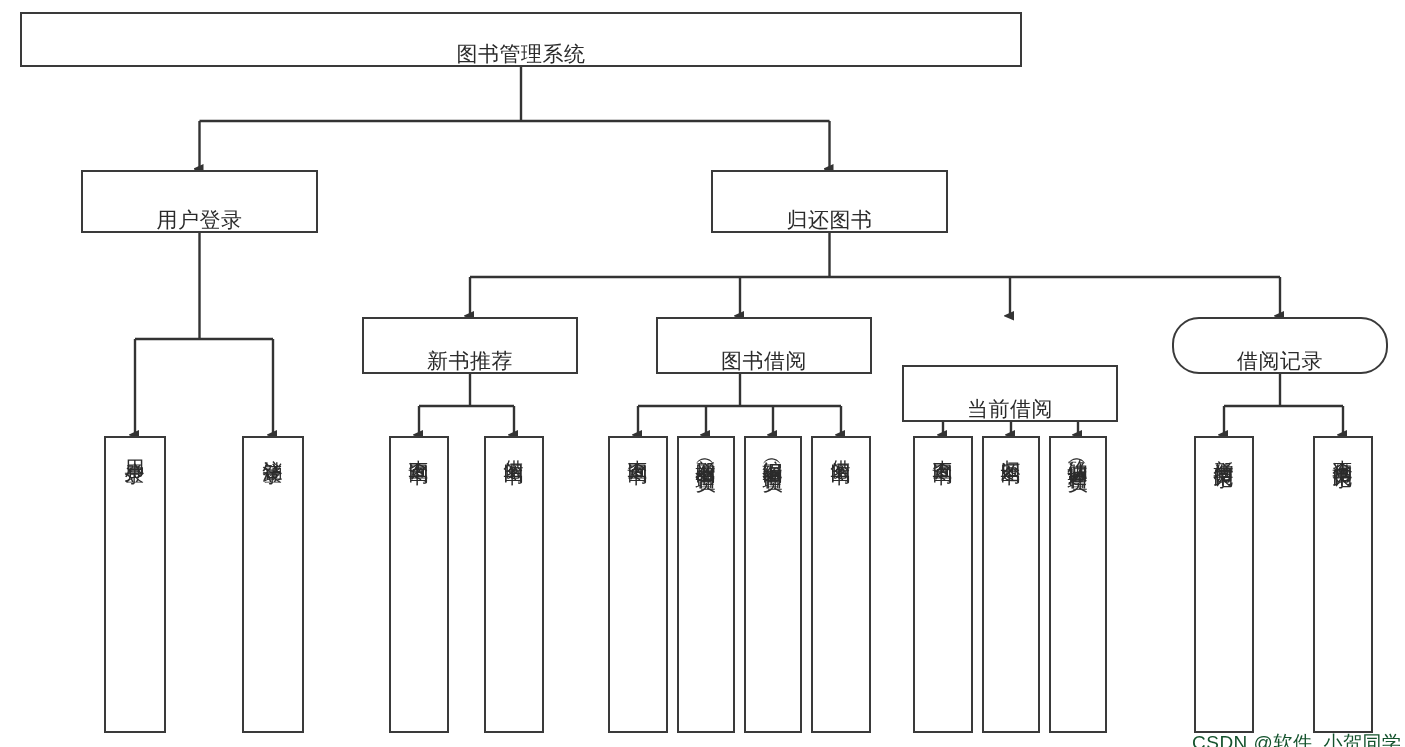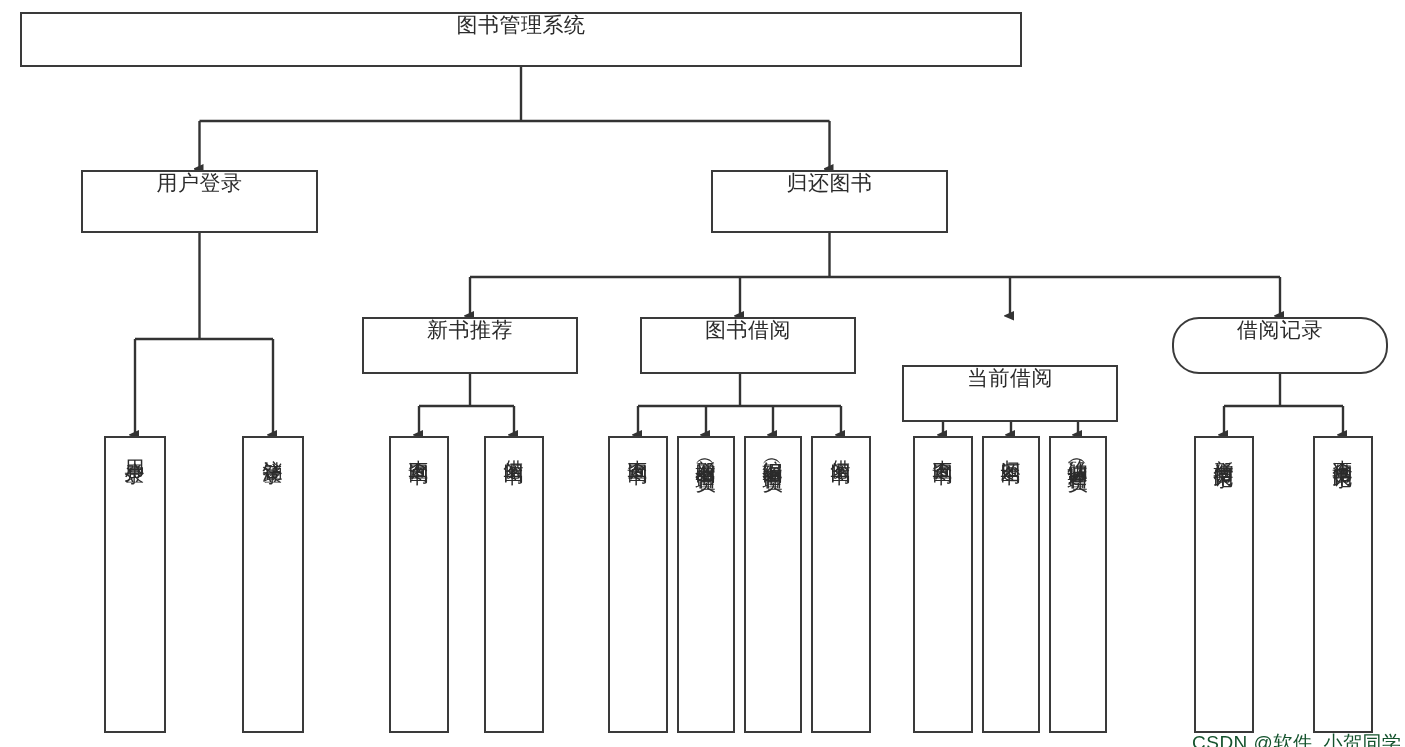--- a/index.html
+++ b/index.html
@@ -25,21 +25,21 @@
     width: 1405px;
     height: 747px;
     pointer-events: none;
   }
   .node {
     position: absolute;
     box-sizing: border-box;
     background: #ffffff;
     border: 2px solid #3a3a3a;
     display: flex;
-    align-items: flex-start;
+    align-items: flex-end;
     justify-content: center;
   }
   .node.h {
     
   }
   .node.v {
     align-items: flex-start;
     justify-content: center;
     padding-top: 6px;
   }
@@ -123,21 +123,21 @@
       </div>
       <div class="node h" style="left: 81px; top: 170px; width: 237px; height: 63px;">
         <span class="node-label">用户登录</span>
       </div>
       <div class="node h" style="left: 711px; top: 170px; width: 237px; height: 63px;">
         <span class="node-label">归还图书</span>
       </div>
       <div class="node h" style="left: 362px; top: 317px; width: 216px; height: 57px;">
         <span class="node-label">新书推荐</span>
       </div>
-      <div class="node h" style="left: 640px; top: 317px; width: 216px; height: 57px;">
+      <div class="node h" style="left: 656px; top: 317px; width: 216px; height: 57px;">
         <span class="node-label">图书借阅</span>
       </div>
       <div class="node h" style="left: 902px; top: 317px; width: 216px; height: 57px; margin-top: 48px;">
         <span class="node-label">当前借阅</span>
       </div>
       <div class="node h" style="left: 1172px; top: 317px; width: 216px; height: 57px; border-radius: 27px;">
         <span class="node-label">借阅记录</span>
       </div>
       <div class="node v" style="left: 104px; top: 436px; width: 62px; height: 297px;">
         <span class="node-label">用户登录</span>

